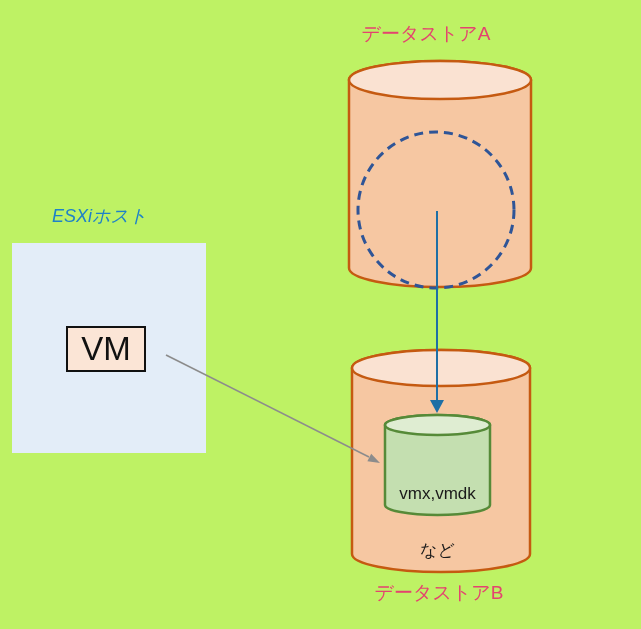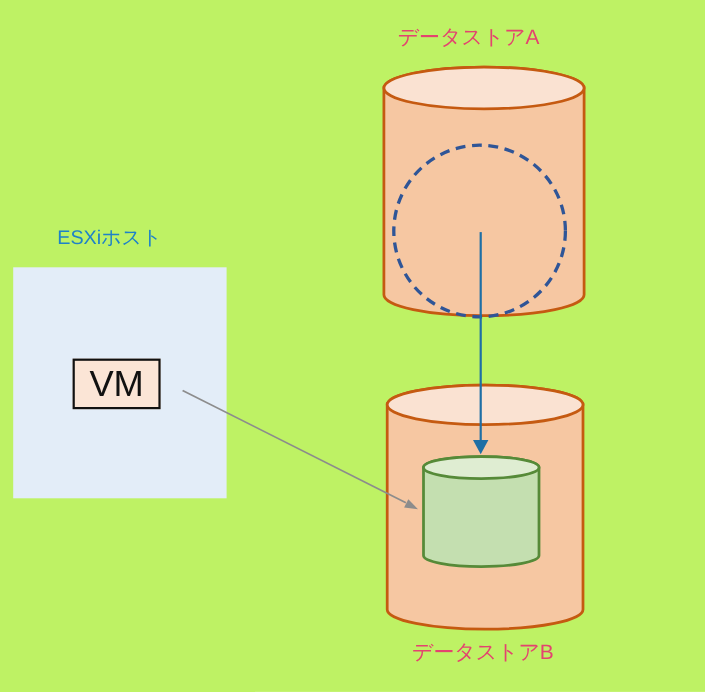--- a/index.html
+++ b/index.html
@@ -3,21 +3,21 @@
 <meta charset="utf-8">
 <style>
   html,body{margin:0;padding:0;background:#ffffff;}
   .canvas{
     position:relative;width:641px;height:629px;background:#bef264;
     font-family:"Liberation Sans",sans-serif;overflow:hidden;
   }
   .canvas svg{position:absolute;left:0;top:0;}
   .lbl{position:absolute;white-space:pre;}
   .lbl-datastore{color:#E4436F;font-size:19px;text-align:center;}
-  .lbl-esxi{color:#1E82C8;font-size:18px;}
+  .lbl-esxi{color:#1E82C8;font-size:18px;font-style:italic;}
   .lbl-migration{color:#1E6FA5;font-size:16px;line-height:19px;}
   .lbl-files{color:#1A1A1A;font-size:17px;line-height:19px;text-align:center;}
   .vm-box{
     position:absolute;left:66px;top:326px;width:80px;height:46px;
     box-sizing:border-box;border:2.5px solid #111111;background:#FBE5D6;
     display:flex;align-items:center;justify-content:center;
     font-size:33px;color:#111111;
   }
 </style>
 </head>
@@ -59,16 +59,20 @@
 
   <div class="lbl lbl-datastore" style="left:335px;top:21px;width:182px;">データストアA</div>
 
   <div class="lbl lbl-esxi" style="left:52px;top:204px;">ESXiホスト</div>
 
   <div class="vm-box">
     <span>VM</span>
   </div>
 
 
+  <div class="lbl lbl-files" style="left:385px;top:446px;width:105px;">
+    <div>vmx,vmdk</div>
+    <div>など</div>
+  </div>
 
   <div class="lbl lbl-datastore" style="left:348px;top:580px;width:182px;">データストアB</div>
 
 </div>
 
 </body></html>

